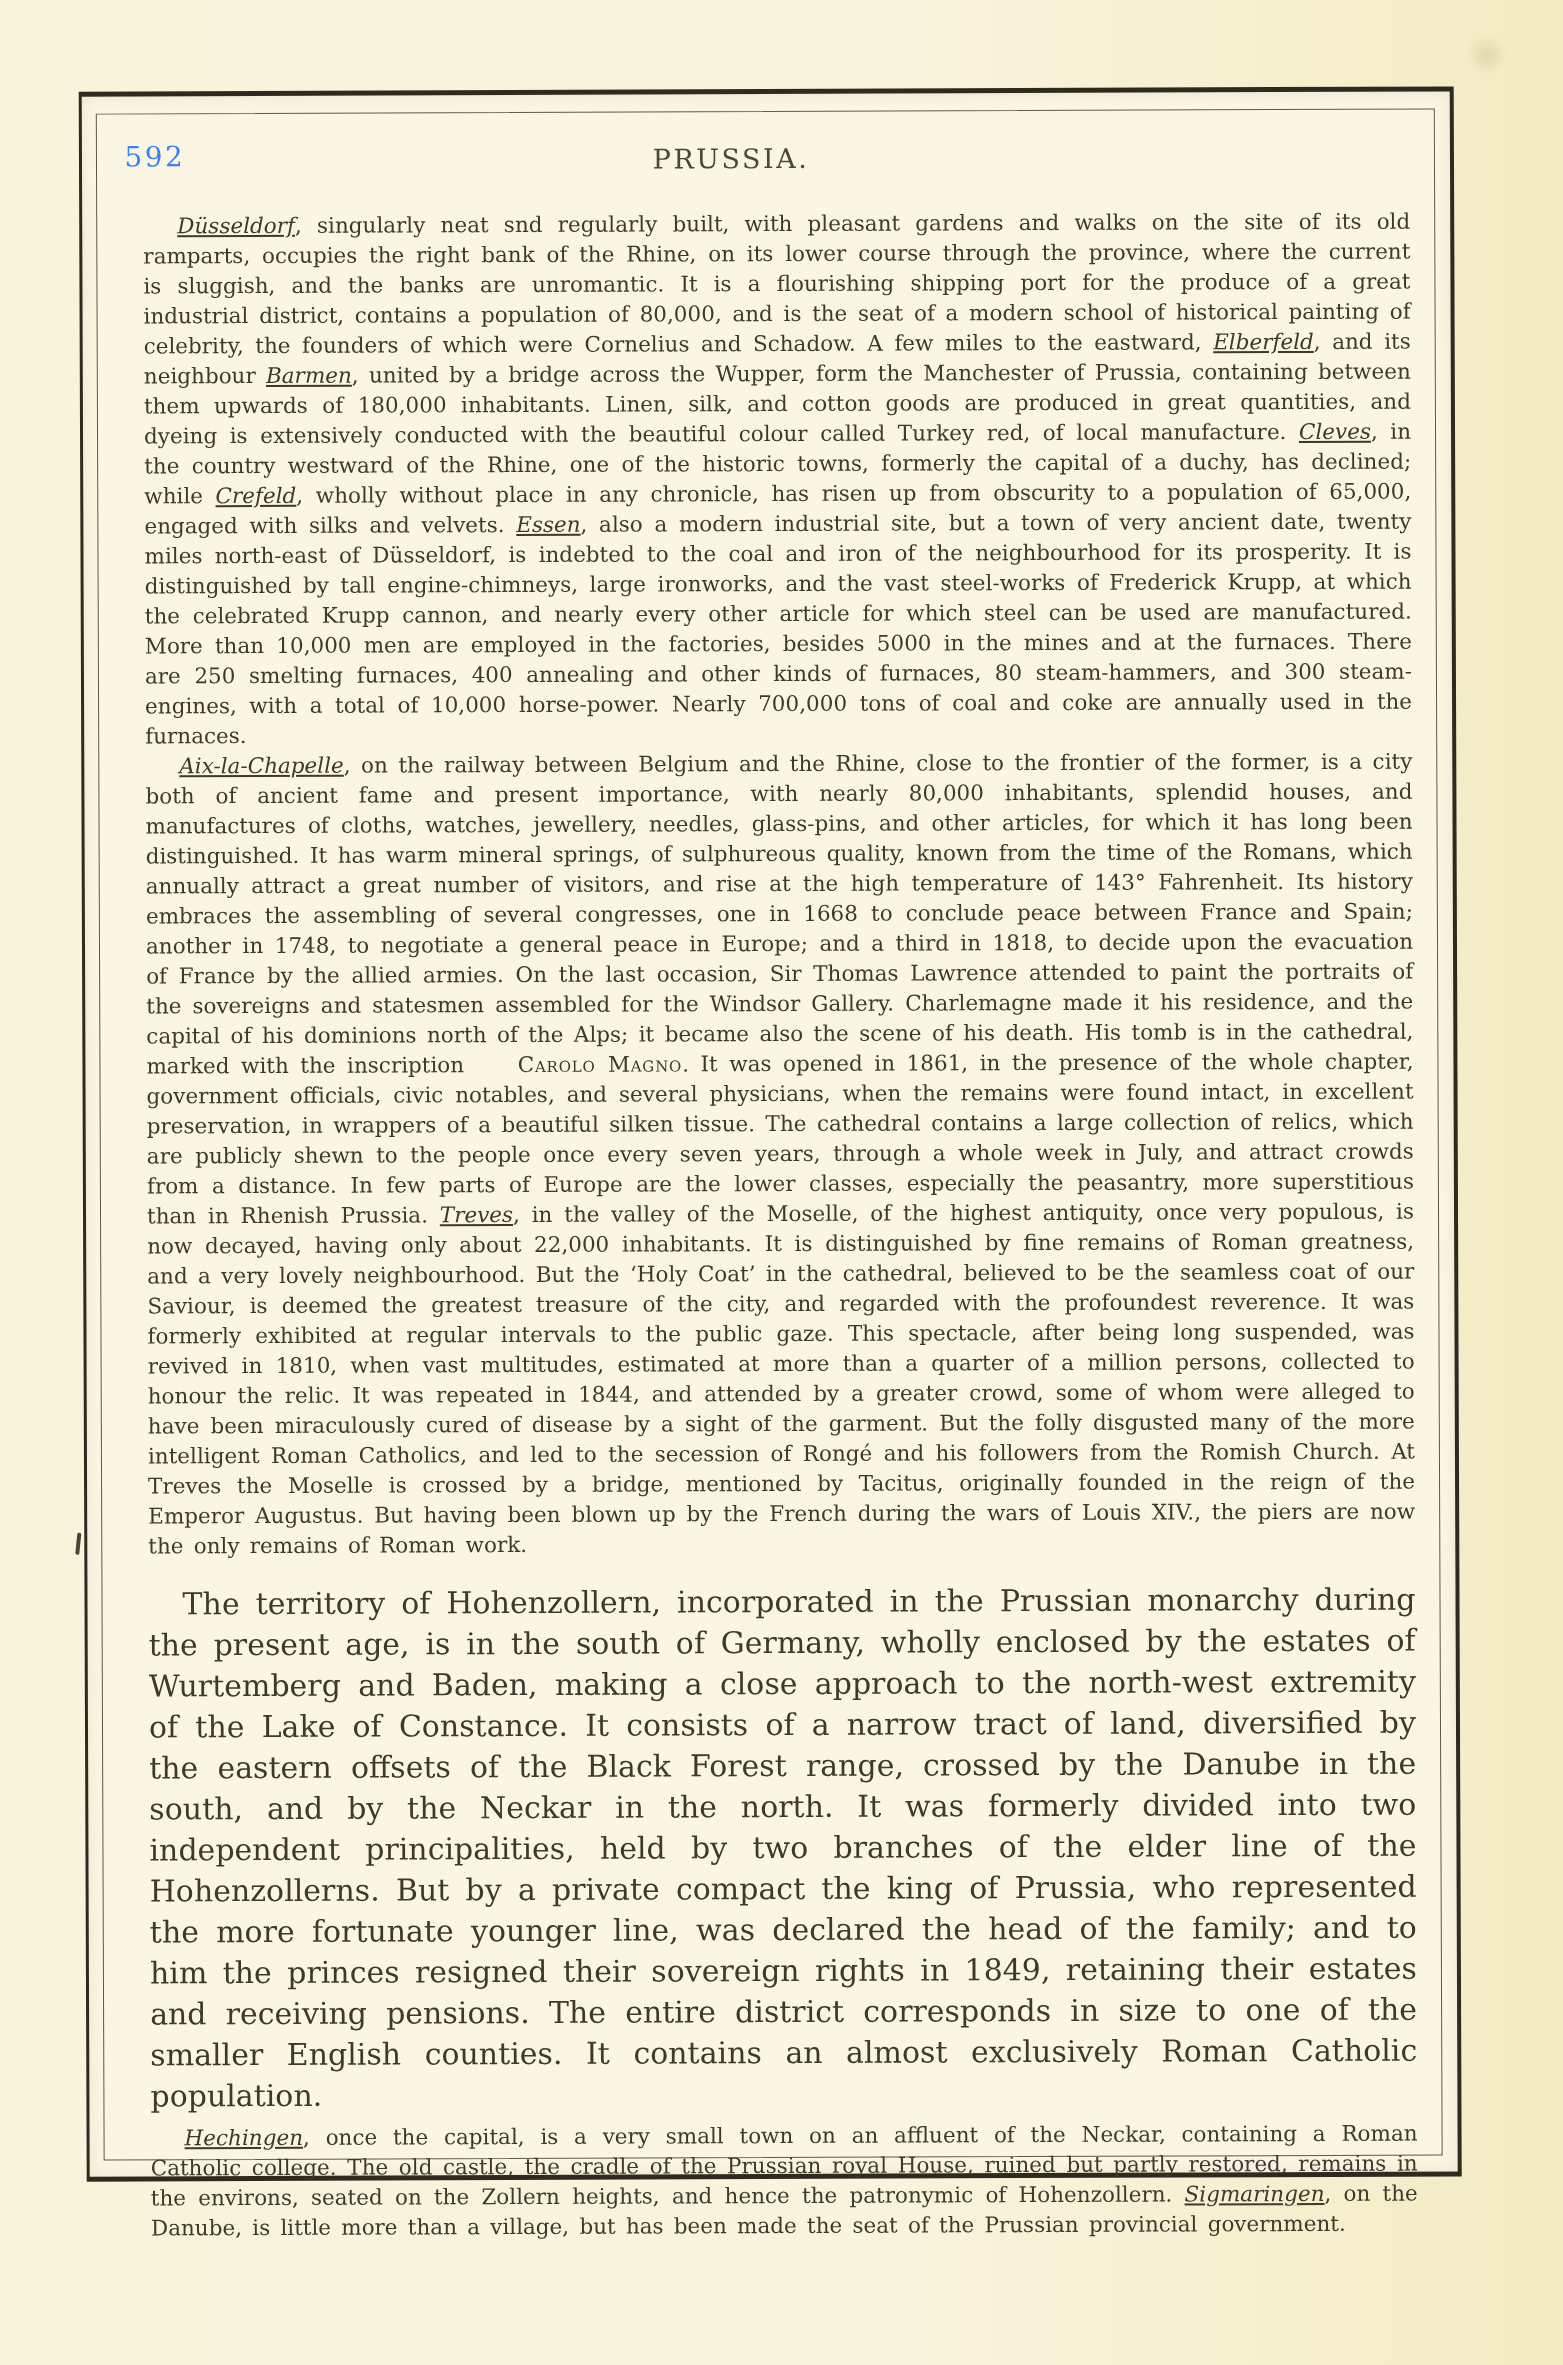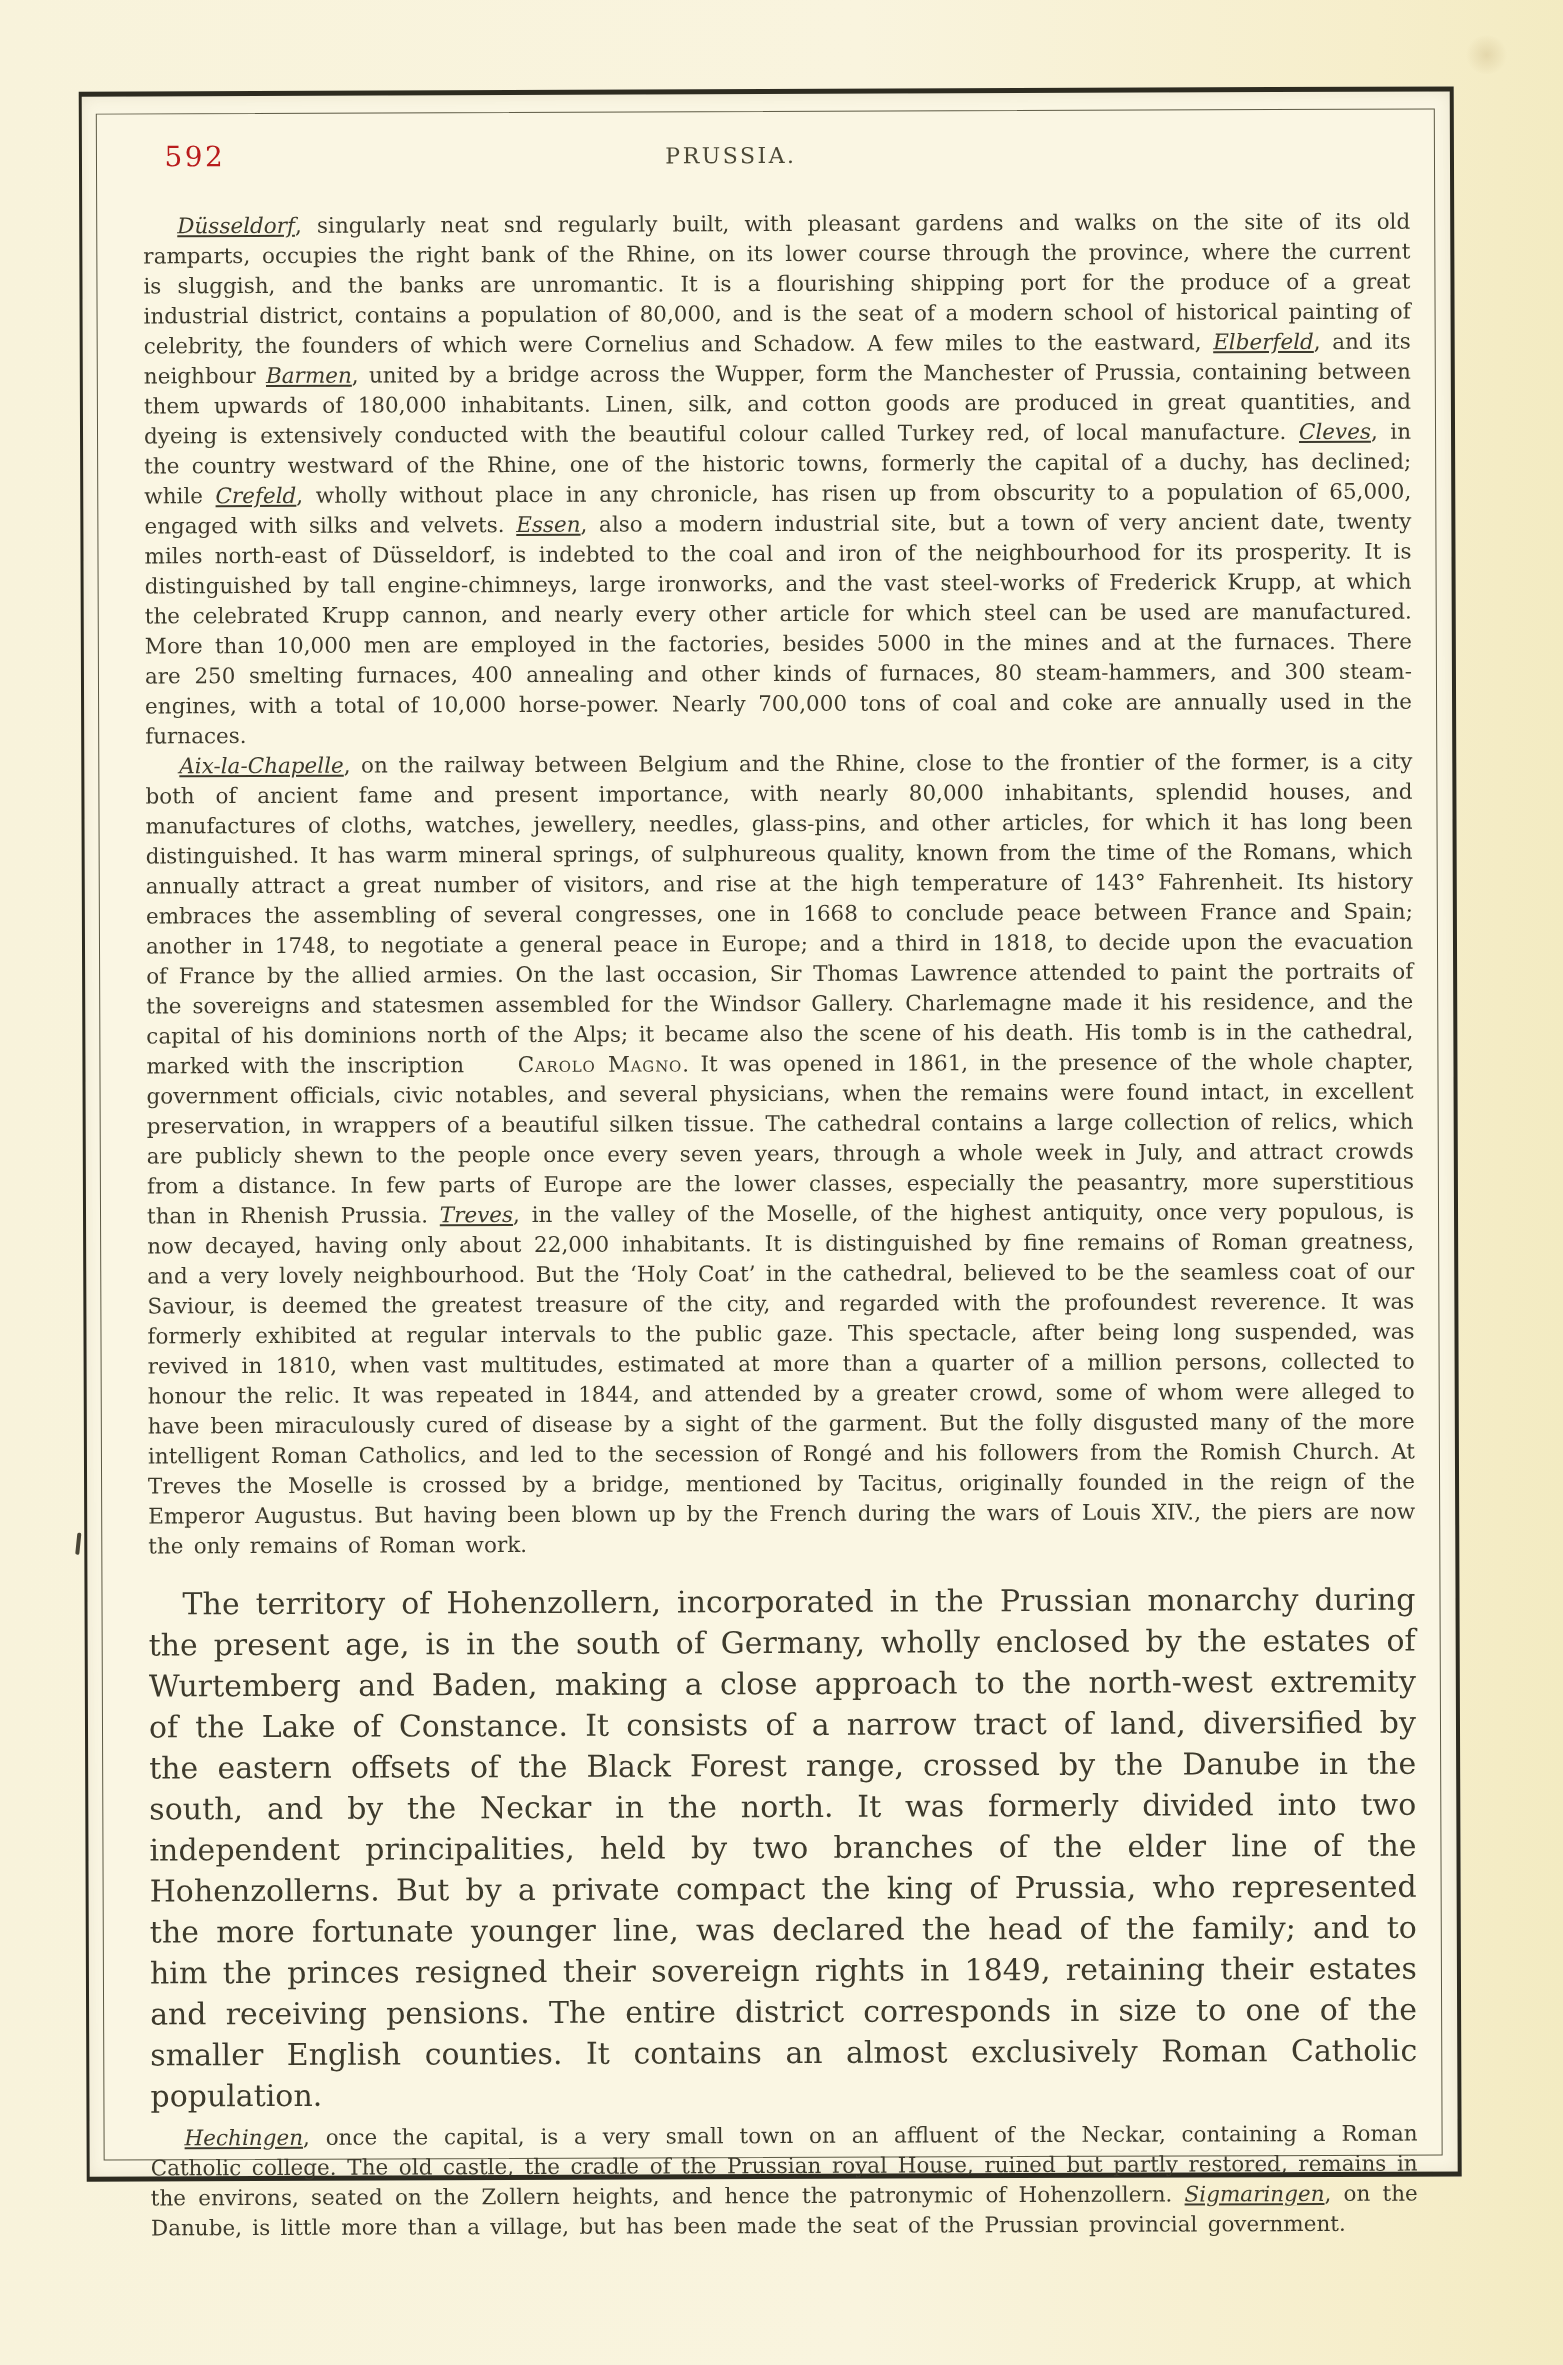--- a/index.html
+++ b/index.html
@@ -33,25 +33,25 @@
     width: 1337px; height: 2045px;
     border: 1.7px solid #5c5944;
   }
   .content {
     position: absolute; left: 146px; top: 133px; width: 1267px;
     color: #3d3a2c;
   }
   .header { position: relative; height: 44px; }
   .page-num {
     position: absolute; left: -18.6px; top: 5px;
-    font-size: 28px; letter-spacing: 2.5px; color: #b91c1c; margin-left: 40px;
+    font-size: 28px; letter-spacing: 2.5px; color: #3b82f6;
   }
   .running-title {
     position: absolute; left: 588px; top: 10px; transform: translateX(-50%);
-    font-size: 22px; letter-spacing: 2.5px; color: #4b4836;
+    font-size: 27px; letter-spacing: 2.5px; color: #4b4836;
   }
   .para {
     margin: 0; text-align: justify; text-indent: 34px;
     word-spacing: 3.4px;
   }
   .para.small { font-size: 21.5px; line-height: 30px; }
   .para.large { font-size: 30px;  line-height: 41px; word-spacing: 4.2px; }
   .para.first { margin-top: 32px; }
   .para.gap-before { margin-top: 22px; }
   .para.gap-small { margin-top: 6.7px; }

